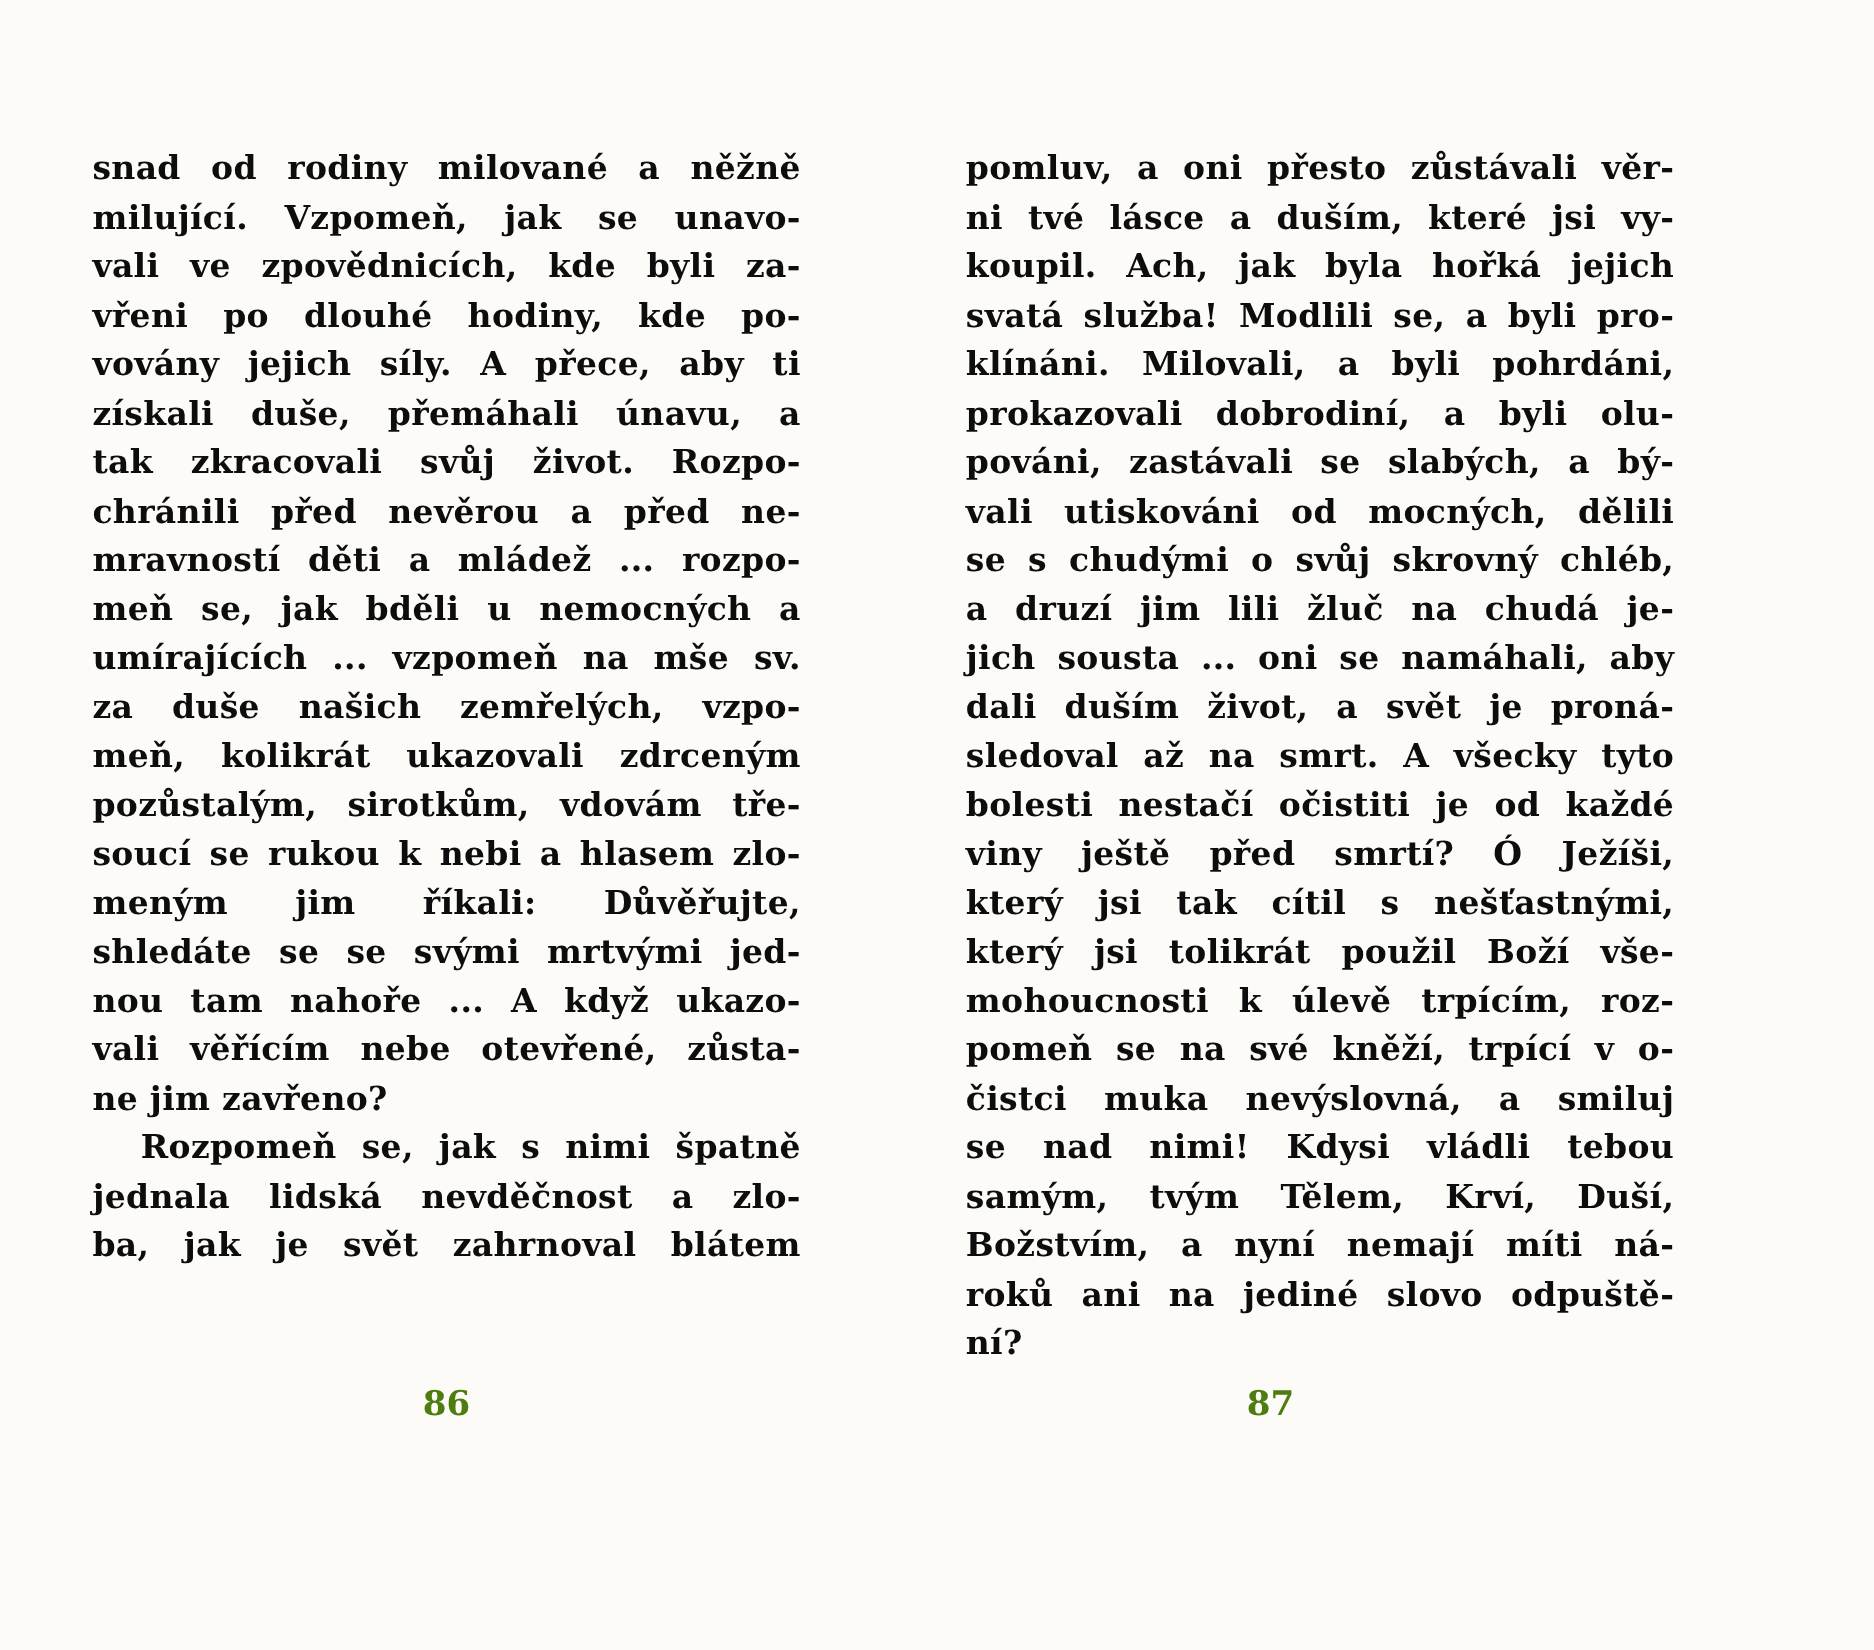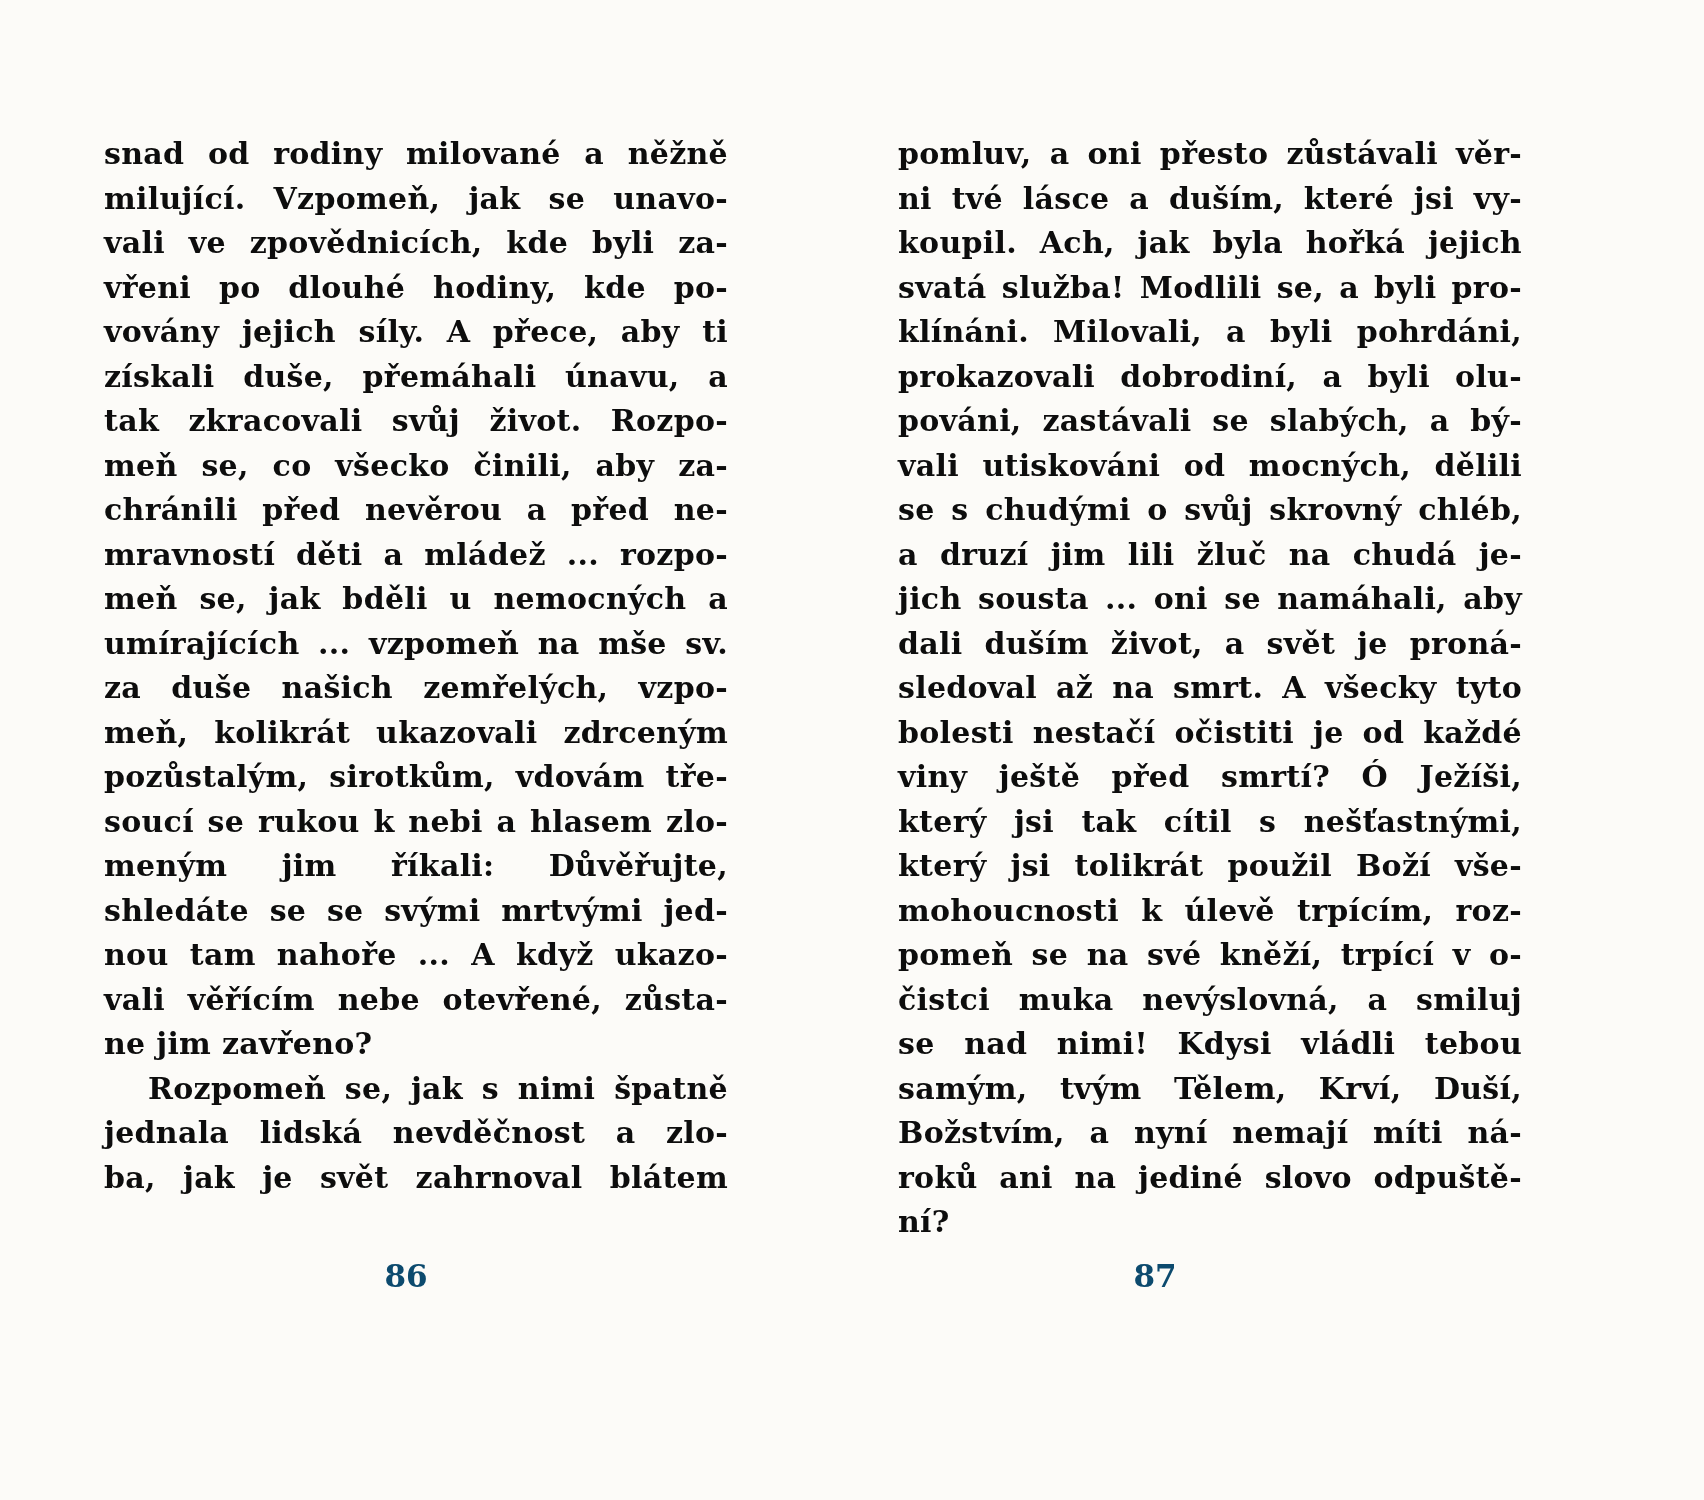--- a/index.html
+++ b/index.html
@@ -22,53 +22,51 @@
     font-size: 30px;
     font-weight: 700;
     line-height: 44.5px;
     letter-spacing: 0.3px;
   }
   .col-left  { left: 84px; }
   .col-right { left: 878px; }
   .ln {
     text-align: justify;
     text-align-last: justify;
-    margin-left: 20px;
   }
   .ln.end {
     text-align: right;
     text-align-last: left;
   }
   .ln.indent {
     text-indent: 44px;
   }
   .pageno {
     position: absolute;
     top: 1258px;
     width: 644px;
     text-align: center;
     font-size: 31px;
     font-weight: 700;
-    color: #0c4a6e;
+    color: #4d7c0f;
   }
   .pageno-left  { left: 84px; }
   .pageno-right { left: 833px; }
 </style>
 </head>
 <body>
 
 <div class="text-col col-left">
   <div class="ln">snad od rodiny milované a něžně</div>
   <div class="ln">milující. Vzpomeň, jak se unavo-</div>
   <div class="ln">vali ve zpovědnicích, kde byli za-</div>
   <div class="ln">vřeni po dlouhé hodiny, kde po-</div>
   <div class="ln">vovány jejich síly. A přece, aby ti</div>
   <div class="ln">získali duše, přemáhali únavu, a</div>
   <div class="ln">tak zkracovali svůj život. Rozpo-</div>
-  <div class="ln">meň se, co všecko činili, aby za-</div>
   <div class="ln">chránili před nevěrou a před ne-</div>
   <div class="ln">mravností děti a mládež ... rozpo-</div>
   <div class="ln">meň se, jak bděli u nemocných a</div>
   <div class="ln">umírajících ... vzpomeň na mše sv.</div>
   <div class="ln">za duše našich zemřelých, vzpo-</div>
   <div class="ln">meň, kolikrát ukazovali zdrceným</div>
   <div class="ln">pozůstalým, sirotkům, vdovám tře-</div>
   <div class="ln">soucí se rukou k nebi a hlasem zlo-</div>
   <div class="ln">meným jim říkali: Důvěřujte,</div>
   <div class="ln">shledáte se se svými mrtvými jed-</div>

